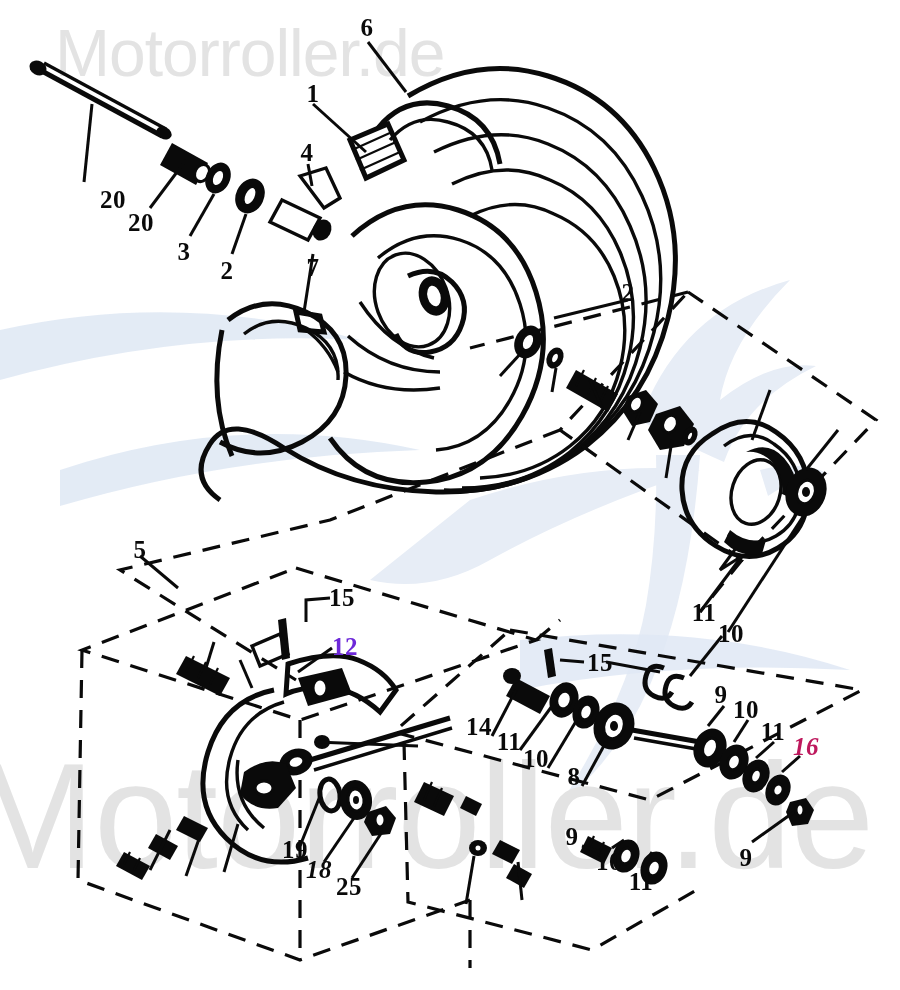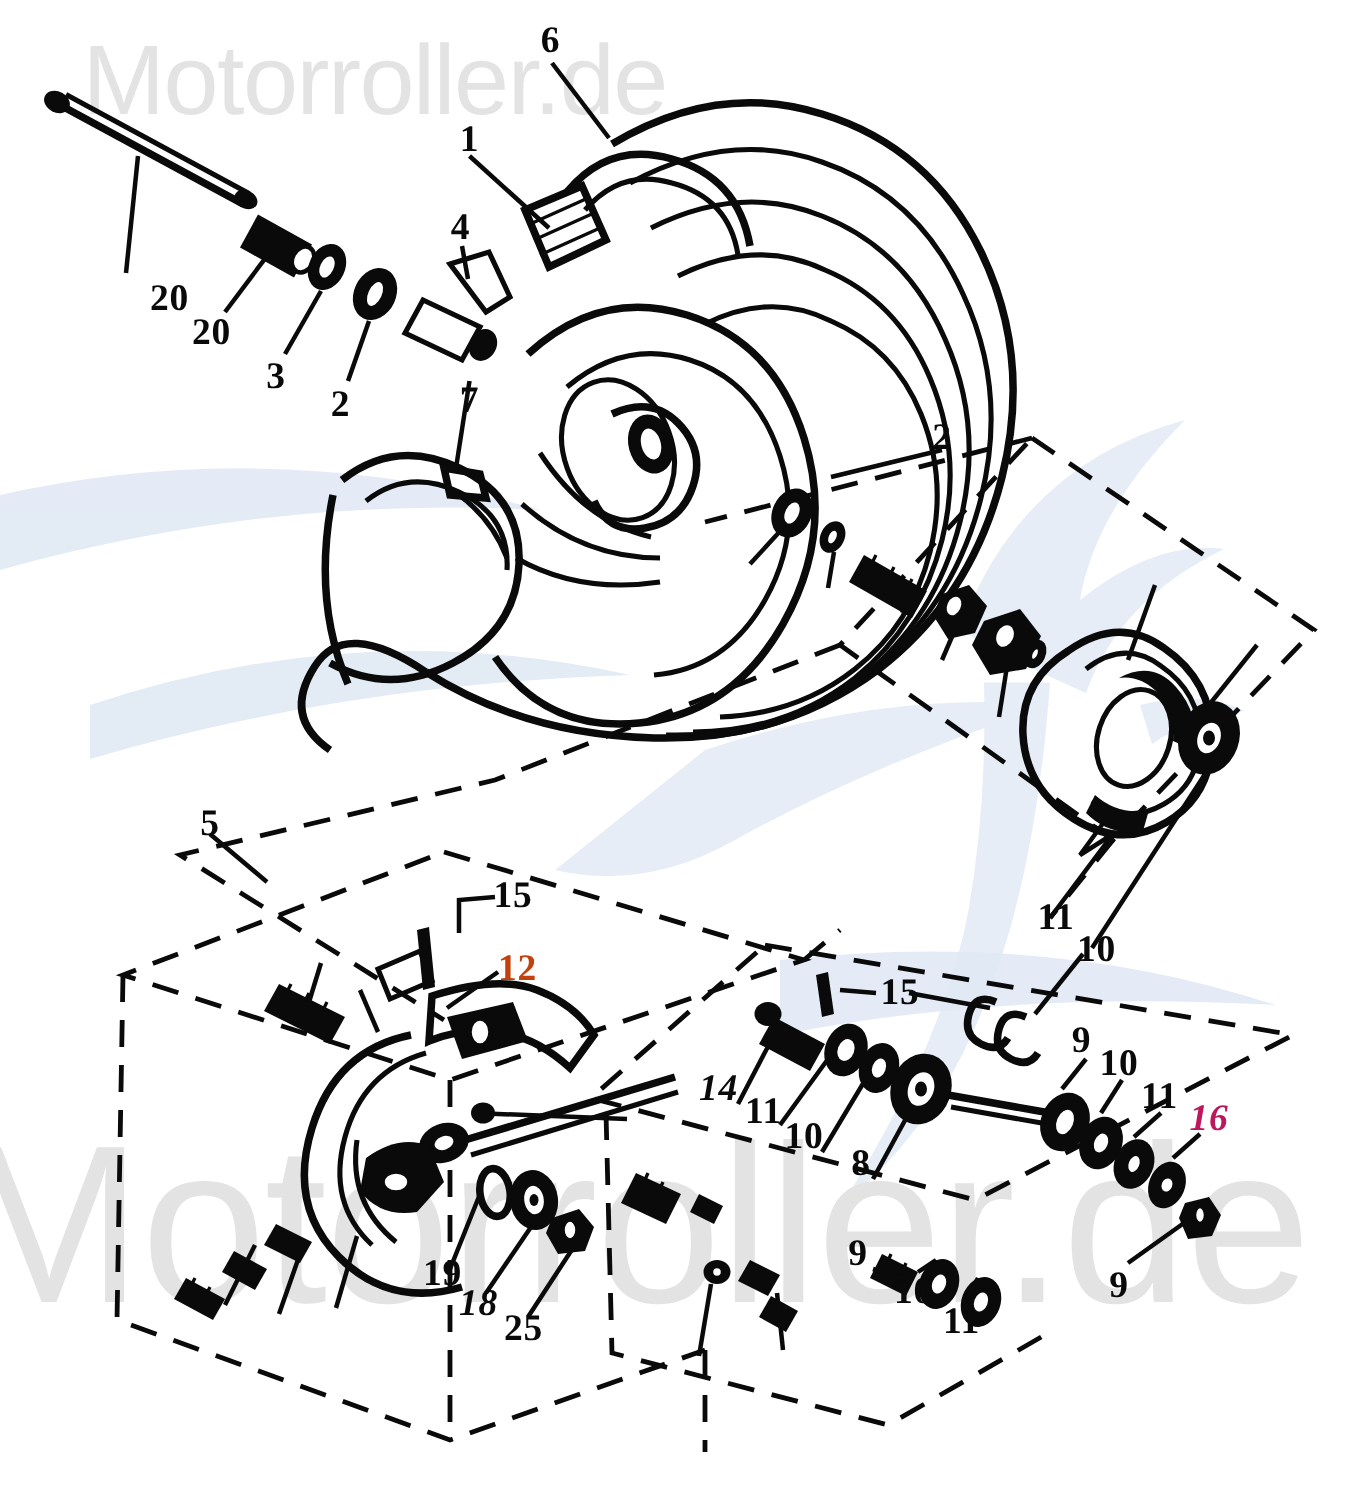--- a/index.html
+++ b/index.html
@@ -312,25 +312,25 @@
       <div class="lbl" style="left: 93px; top: 199px; color: rgb(10, 10, 10); margin-left: 20px;">20</div>
       <div class="lbl" style="left: 141px; top: 222px; color: rgb(10, 10, 10);">20</div>
       <div class="lbl" style="left: 184px; top: 251px; color: rgb(10, 10, 10);">3</div>
       <div class="lbl" style="left: 227px; top: 270px; color: rgb(10, 10, 10);">2</div>
       <div class="lbl" style="left: 313px; top: 267px; color: rgb(10, 10, 10);">7</div>
       <div class="lbl" style="left: 628px; top: 292px; color: rgb(10, 10, 10);">2</div>
       <div class="lbl" style="left: 140px; top: 549px; color: rgb(10, 10, 10);">5</div>
       <div class="lbl" style="left: 342px; top: 597px; color: rgb(10, 10, 10);">15</div>
       <div class="lbl" style="left: 704px; top: 612px; color: rgb(10, 10, 10);">11</div>
       <div class="lbl" style="left: 731px; top: 633px; color: rgb(10, 10, 10);">10</div>
-      <div class="lbl" style="left: 345px; top: 646px; color: #c2410c;">12</div>
+      <div class="lbl" style="left: 345px; top: 646px; color: #6d28d9;">12</div>
       <div class="lbl" style="left: 600px; top: 662px; color: rgb(10, 10, 10);">15</div>
       <div class="lbl" style="left: 721px; top: 694px; color: rgb(10, 10, 10);">9</div>
       <div class="lbl" style="left: 746px; top: 709px; color: rgb(10, 10, 10);">10</div>
-      <div class="lbl" style="left: 479px; top: 726px; color: rgb(10, 10, 10); font-style: italic;">14</div>
+      <div class="lbl" style="left: 479px; top: 726px; color: rgb(10, 10, 10);">14</div>
       <div class="lbl" style="left: 773px; top: 731px; color: rgb(10, 10, 10);">11</div>
       <div class="lbl" style="left: 509px; top: 741px; color: rgb(10, 10, 10);">11</div>
       <div class="lbl" style="left: 806px; top: 746px; color: #be185d; font-style: italic;">16</div>
       <div class="lbl" style="left: 536px; top: 758px; color: rgb(10, 10, 10);">10</div>
       <div class="lbl" style="left: 574px; top: 776px; color: rgb(10, 10, 10);">8</div>
       <div class="lbl" style="left: 572px; top: 836px; color: rgb(10, 10, 10);">9</div>
       <div class="lbl" style="left: 295px; top: 849px; color: rgb(10, 10, 10);">19</div>
       <div class="lbl" style="left: 746px; top: 857px; color: rgb(10, 10, 10);">9</div>
       <div class="lbl" style="left: 609px; top: 861px; color: rgb(10, 10, 10);">10</div>
       <div class="lbl" style="left: 319px; top: 869px; color: rgb(10, 10, 10); font-style: italic;">18</div>

